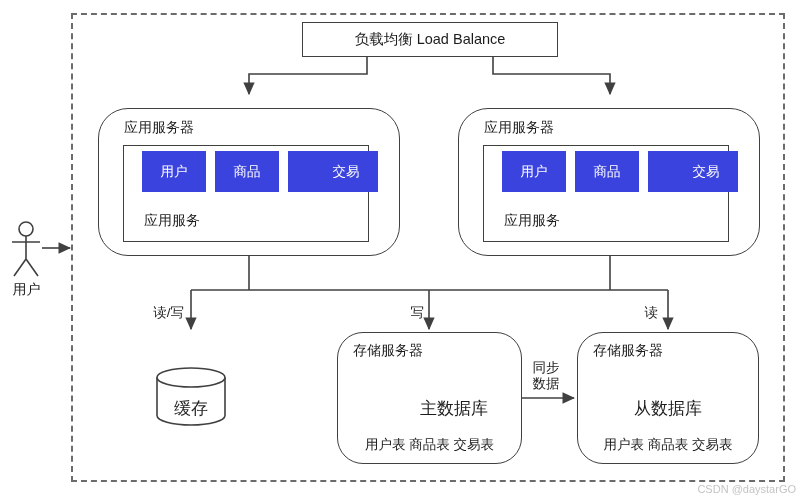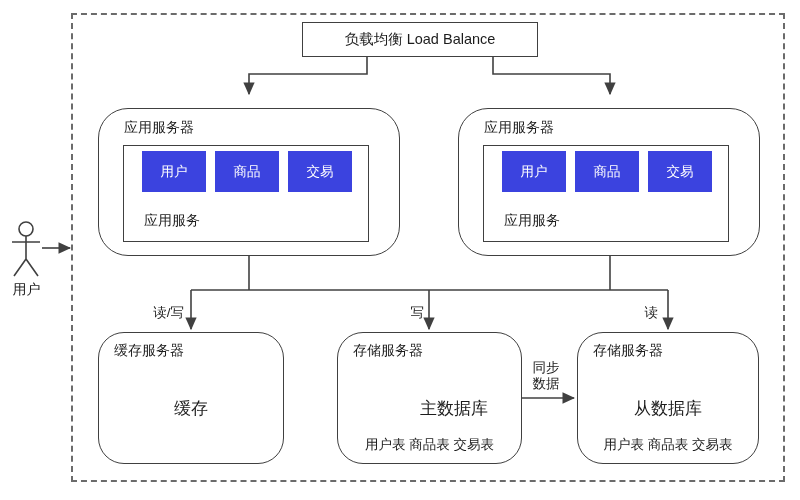--- a/index.html
+++ b/index.html
@@ -7,40 +7,40 @@
     position:relative;width:800px;height:500px;background:#fff;overflow:hidden;
     font-family:"Liberation Sans","DejaVu Sans",sans-serif;color:#1c1c1c;
   }
   .abs{position:absolute;}
   svg.layer{position:absolute;left:0;top:0;width:800px;height:500px;}
   .outer-border{
     left:71px;top:13px;width:714px;height:469px;box-sizing:border-box;
     border:2px dashed var(--border-dotted,#6b6b6b);
   }
   .lb-box{
-    left:302px;top:22px;width:236px;height:35px;box-sizing:border-box;
+    left:302px;top:22px;width:256px;height:35px;box-sizing:border-box;
     border:1.6px solid var(--line,#404040);background:#fff;
     display:flex;align-items:center;justify-content:center;
     font-size:14.5px;
   }
   .app-box{
     width:302px;height:148px;box-sizing:border-box;top:108px;
     border:1.6px solid var(--line,#404040);border-radius:30px;background:#fff;
   }
   .app-box .title{position:absolute;left:25px;top:10px;font-size:14px;}
   .inner-rect{
     position:absolute;left:24px;top:36px;width:246px;height:97px;box-sizing:border-box;
     border:1.5px solid var(--line,#404040);background:#fff;
   }
   .module{
     position:absolute;top:5px;width:64px;height:41px;
     background:var(--module-fill,#3B43DF);color:var(--module-text,#fff);
     display:flex;align-items:center;justify-content:center;font-size:13.5px;
   }
-  .m0{left:18px;} .m1{left:91px;} .m2{left:164px;}
+  .m0{left:18px;} .m1{left:91px;} .m2{left:164px;padding-left:26px;}
   .inner-label{position:absolute;left:20px;bottom:11px;font-size:14px;margin-top:44px;}
   .srv-box{
     top:332px;height:132px;box-sizing:border-box;
     border:1.6px solid var(--line,#404040);border-radius:26px;background:#fff;
   }
   .srv-box .title{position:absolute;left:15px;top:9px;font-size:14px;}
   .cyl-label{font-size:17px;text-align:center;}
   .caption{top:436px;font-size:13.5px;text-align:center;}
   .edge-label{font-size:13.5px;top:304px;text-align:right;}
   .sync-label{left:523px;top:360px;width:46px;text-align:center;font-size:13.5px;
@@ -123,31 +123,29 @@
       <div class="inner-label">应用服务</div>
     </div>
   </div>
 
   <div class="abs edge-label" style="left:128px;width:56px;">读/写</div>
   <div class="abs edge-label" style="left:390px;width:34px;">写</div>
   <div class="abs edge-label" style="left:620px;width:38px;">读</div>
   <div class="abs sync-label">同步
 数据</div>
 
-  <div class="abs srv-box" style="left:98px;width:186px;">
-    <div class="title">缓存服务器</div>
-  </div>
   <div class="abs cyl-label" style="left:157px;top:397px;width:68px;">缓存</div>
 
   <div class="abs srv-box" style="left:337px;width:185px;">
     <div class="title">存储服务器</div>
   </div>
   <div class="abs cyl-label" style="left:416px;top:397px;width:76px;">主数据库</div>
   <div class="abs caption" style="left:337px;width:185px;">用户表 商品表 交易表</div>
 
   <div class="abs srv-box" style="left:577px;width:182px;">
     <div class="title">存储服务器</div>
   </div>
   <div class="abs cyl-label" style="left:630px;top:397px;width:76px;">从数据库</div>
   <div class="abs caption" style="left:577px;width:182px;">用户表 商品表 交易表</div>
 
+  <div class="abs watermark">CSDN @daystarGO</div>
 
 </div>
 
 </body></html>

